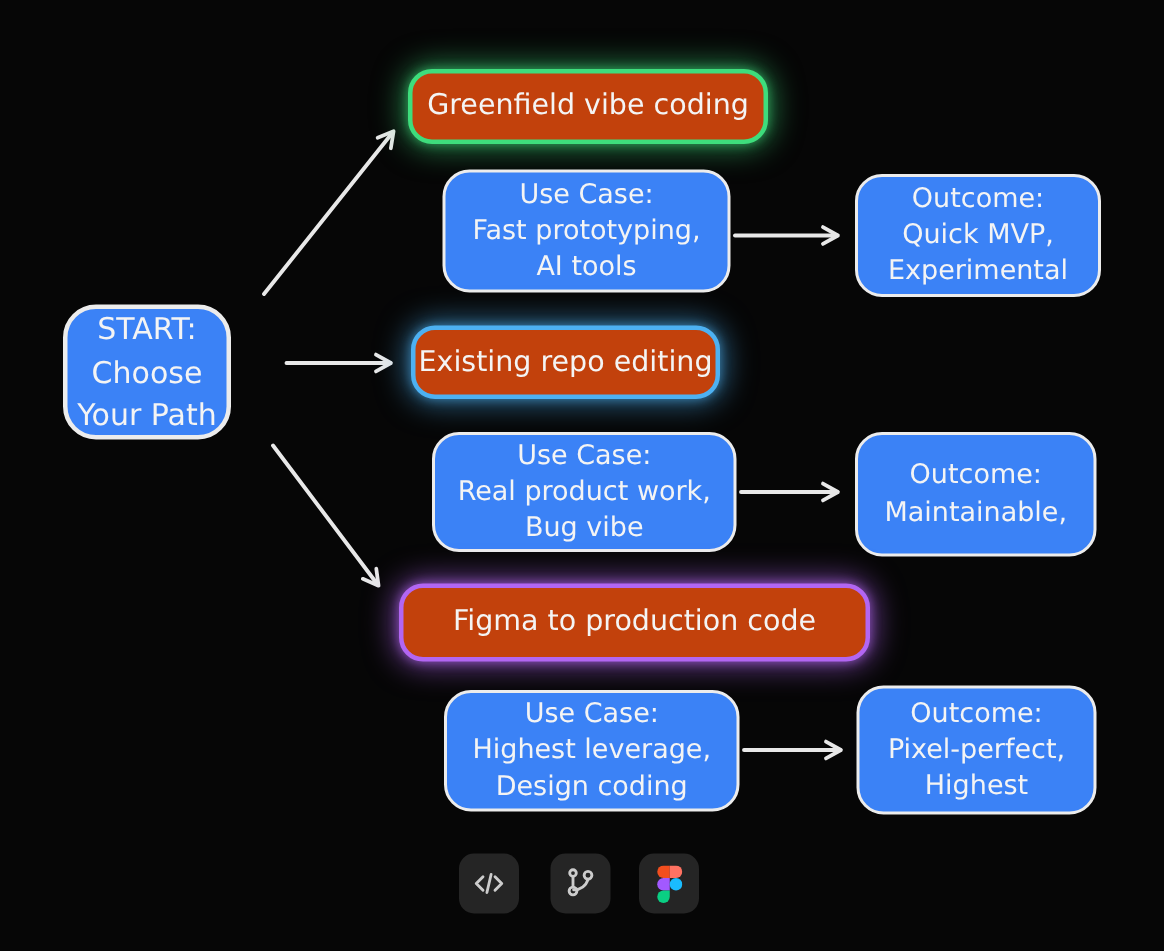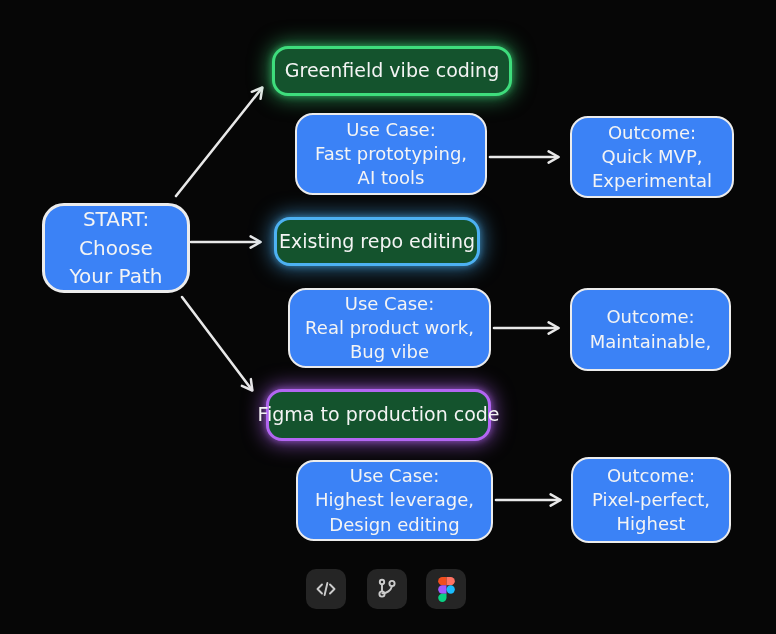--- a/index.html
+++ b/index.html
@@ -29,21 +29,21 @@
     font-size:20px;
     line-height:1.42;
     border-width:3px;
   }
   .branch-title{
     border-radius:16px;
     font-size:19px;
     border:3px solid var(--accent,#fff);
     box-shadow:0 0 7px var(--glow,rgba(255,255,255,.4)),
                0 0 20px 3px var(--glow,rgba(255,255,255,.3));
-    background:#14532d;
+    background:#c2410c;
   }
   .detail-node{font-size:18px;line-height:1.34;}
   .icon-row .icon-btn{
     position:absolute;top:569px;
     width:40px;height:40px;
     background:#252525;
     border-radius:10px;
     display:flex;align-items:center;justify-content:center;
   }
   svg{display:block;}
@@ -62,21 +62,21 @@
     <g stroke="#e8e8e8" stroke-width="2.6" stroke-linecap="round" fill="none">
       <line x1="176" y1="196" x2="262" y2="88" marker-end="url(#ah)"></line>
       <line x1="191" y1="242" x2="260" y2="242" marker-end="url(#ah)"></line>
       <line x1="182" y1="297" x2="252" y2="390" marker-end="url(#ah)"></line>
       <line x1="490" y1="157" x2="558" y2="157" marker-end="url(#ah)"></line>
       <line x1="494" y1="328" x2="558" y2="328" marker-end="url(#ah)"></line>
       <line x1="496" y1="500" x2="560" y2="500" marker-end="url(#ah)"></line>
     </g>
   </svg>
 
-  <div class="node start-node" style="left:42px;top:203px;width:148px;height:90px;">
+  <div class="node start-node" style="left:42px;top:203px;width:112px;height:90px;">
     <div class="ln">START:</div>
     <div class="ln">Choose</div>
     <div class="ln">Your Path</div>
   </div>
 
   <div class="node branch-title" style="left: 272px; top: 46px; width: 240px; height: 50px; --accent: #3edd7c; --glow: rgba(62,221,124,0.55);">
     <div class="ln">Greenfield vibe coding</div>
   </div>
   <div class="node detail-node" style="left:295px;top:113px;width:192px;height:82px;">
     <div class="ln">Use Case:</div>
@@ -95,27 +95,27 @@
   <div class="node detail-node" style="left:288px;top:288px;width:203px;height:80px;">
     <div class="ln">Use Case:</div>
     <div class="ln">Real product work,</div>
     <div class="ln">Bug vibe</div>
   </div>
   <div class="node detail-node" style="left:570px;top:288px;width:161px;height:83px;">
     <div class="ln">Outcome:</div>
     <div class="ln">Maintainable,</div>
   </div>
 
-  <div class="node branch-title" style="left: 266px; top: 389px; width: 225px; height: 52px; --accent: #b266f2; --glow: rgba(178,102,242,0.6);">
+  <div class="node branch-title" style="left: 266px; top: 389px; width: 314px; height: 52px; --accent: #b266f2; --glow: rgba(178,102,242,0.6);">
     <div class="ln">Figma to production code</div>
   </div>
   <div class="node detail-node" style="left:296px;top:460px;width:197px;height:81px;">
     <div class="ln">Use Case:</div>
     <div class="ln">Highest leverage,</div>
-    <div class="ln">Design editing</div>
+    <div class="ln">Design coding</div>
   </div>
   <div class="node detail-node" style="left:571px;top:457px;width:160px;height:86px;">
     <div class="ln">Outcome:</div>
     <div class="ln">Pixel-perfect,</div>
     <div class="ln">Highest</div>
   </div>
 
   <div class="icon-row">
     <div class="icon-btn" style="left:306px;">
       <svg width="24" height="24" viewBox="0 0 24 24">

